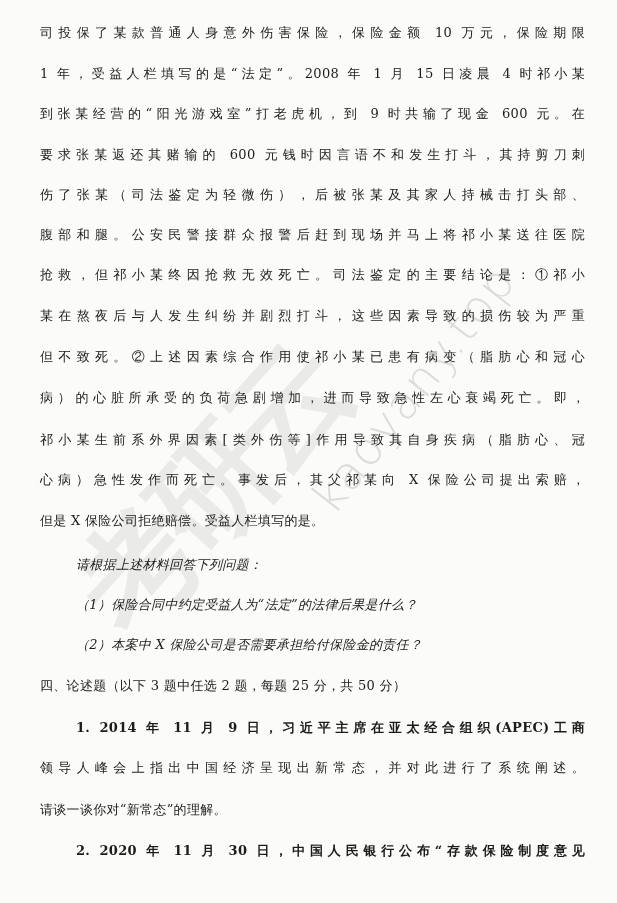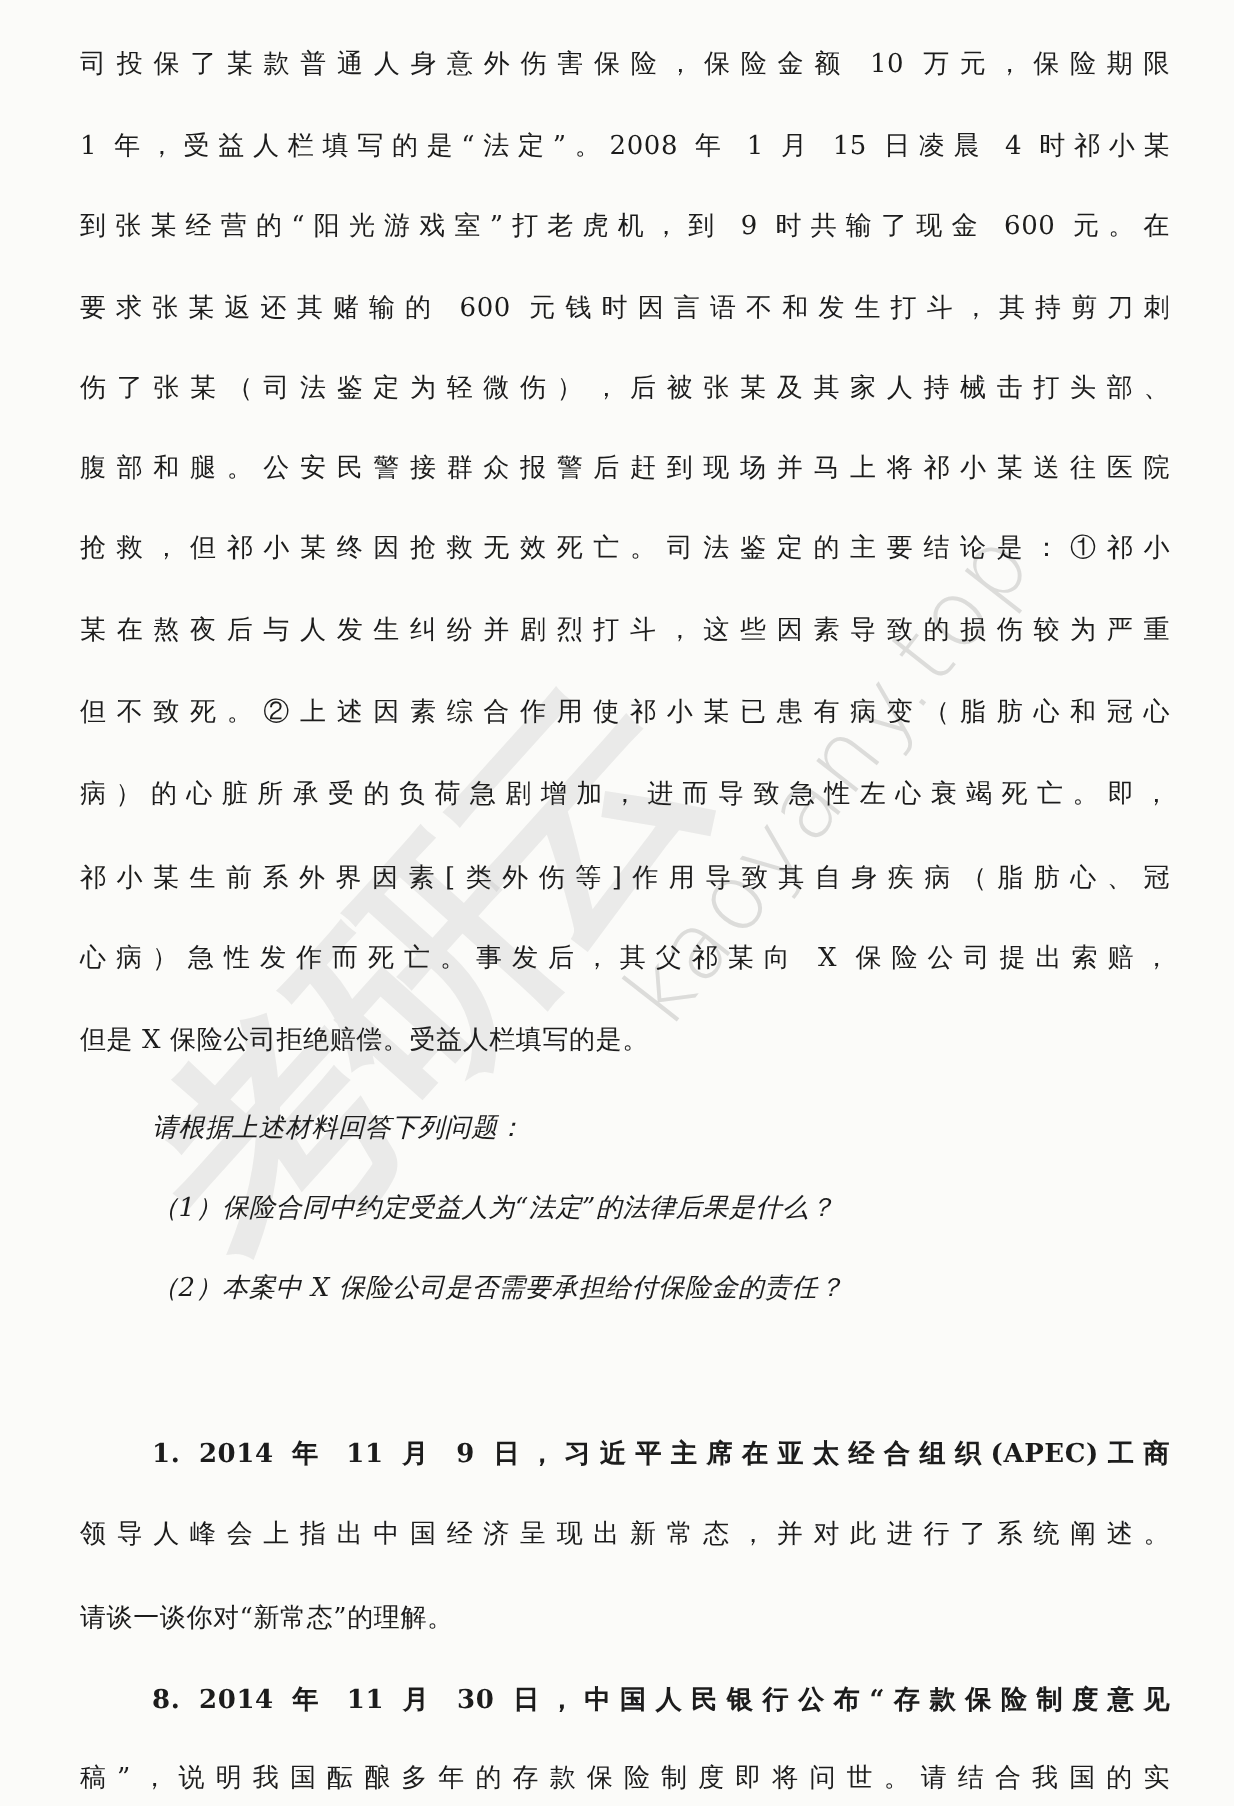--- a/index.html
+++ b/index.html
@@ -70,20 +70,20 @@
   <div class="line" style="top:346px">但不致死。②上述因素综合作用使祁小某已患有病变（脂肪心和冠心</div>
   <div class="line" style="top:387px">病）的心脏所承受的负荷急剧增加，进而导致急性左心衰竭死亡。即，</div>
   <div class="line" style="top:429px">祁小某生前系外界因素[类外伤等]作用导致其自身疾病（脂肪心、冠</div>
   <div class="line" style="top:469px">心病）急性发作而死亡。事发后，其父祁某向 X 保险公司提出索赔，</div>
   <div class="line short" style="top:510px">但是 X 保险公司拒绝赔偿。受益人栏填写的是。</div>
 
   <div class="line q" style="top:554px">请根据上述材料回答下列问题：</div>
   <div class="line q" style="top:594px">（1）保险合同中约定受益人为“法定”的法律后果是什么？</div>
   <div class="line q" style="top:634px">（2）本案中 X 保险公司是否需要承担给付保险金的责任？</div>
 
+  <div class="line short" style="top:675px">四、论述题（以下 3 题中任选 2 题，每题 25 分，共 50 分）</div>
 
   <div class="line indent" style="top:717px">1. 2014 年 11 月 9 日，习近平主席在亚太经合组织(APEC)工商</div>
   <div class="line" style="top:757px">领导人峰会上指出中国经济呈现出新常态，并对此进行了系统阐述。</div>
   <div class="line short" style="top:799px">请谈一谈你对“新常态”的理解。</div>
 
-  <div class="line indent" style="top:840px">8. 2014 年 11 月 30 日，中国人民银行公布“存款保险制度意见</div>
-  <div class="line" style="top:879px">稿”，说明我国酝酿多年的存款保险制度即将问世。请结合我国的实</div>
+  <div class="line indent" style="top:840px">2. 2020 年 11 月 30 日，中国人民银行公布“存款保险制度意见</div>
 </div>
 
 </body></html>

